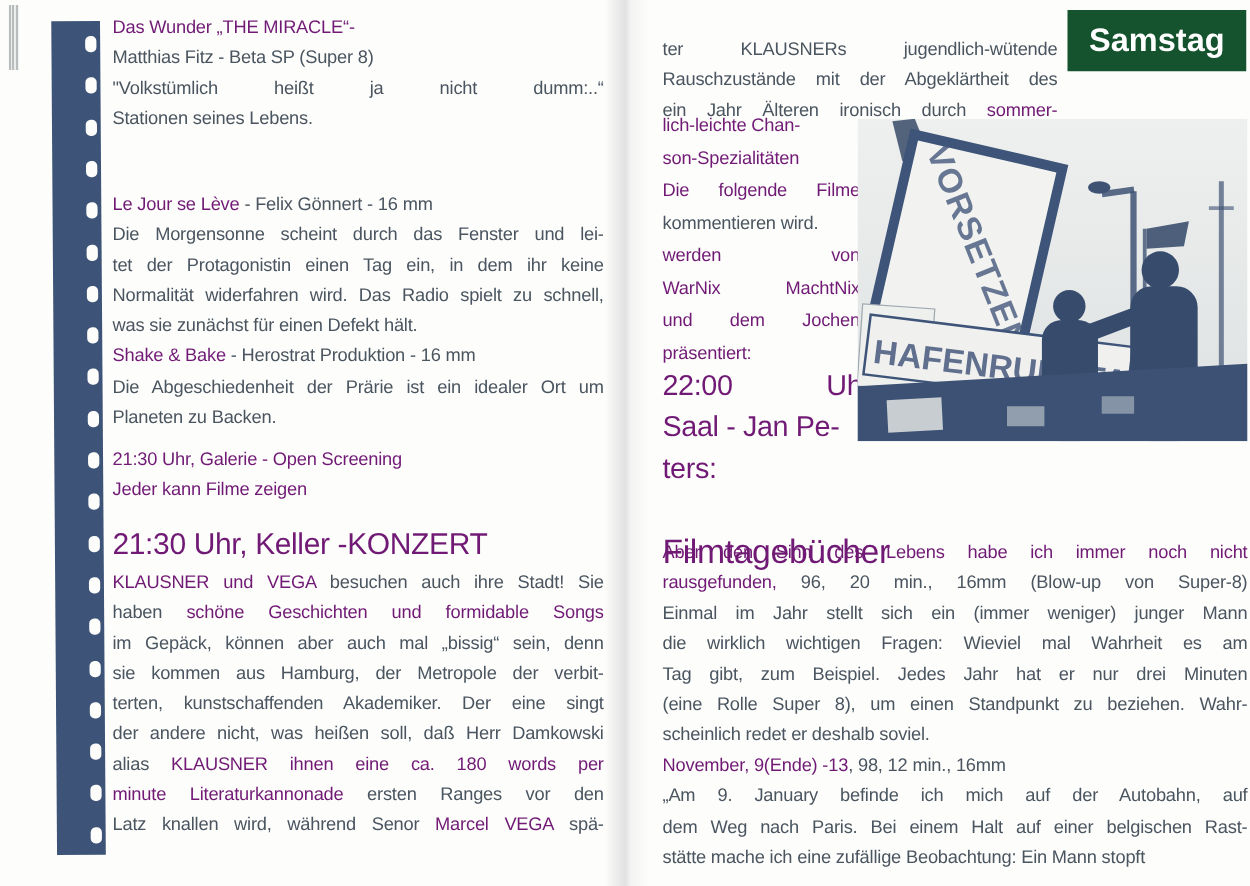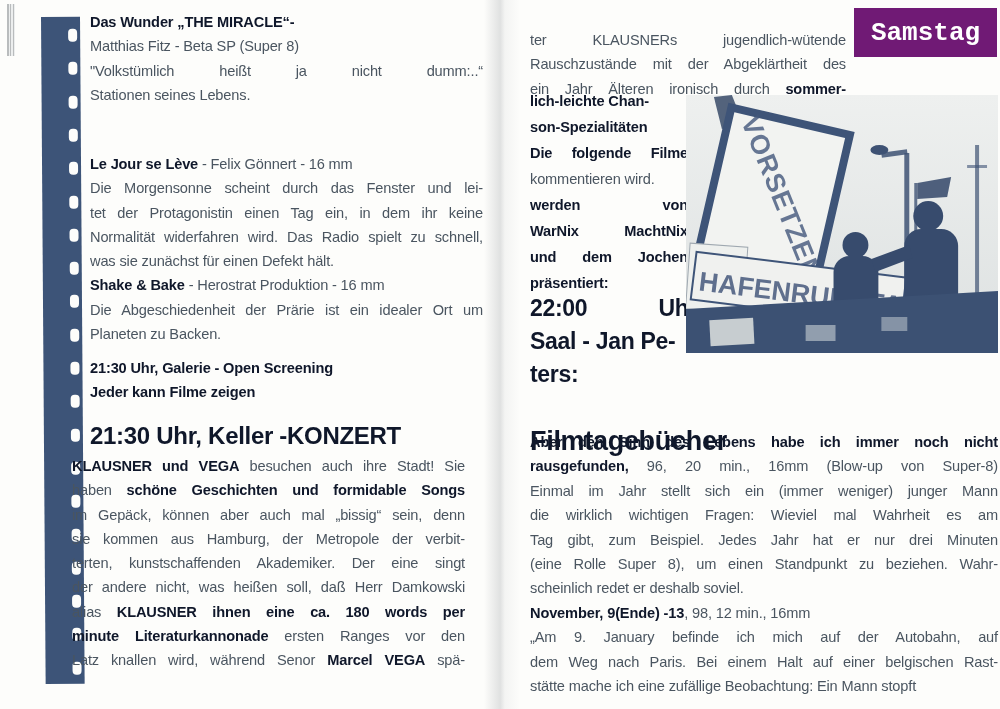--- a/index.html
+++ b/index.html
@@ -6,29 +6,29 @@
   body{
     width:1000px;height:709px;position:relative;overflow:hidden;
     background:#fdfdfb;
     font-family:"Liberation Sans","DejaVu Sans",sans-serif;
     color:#4a5560;
   }
   .abs{position:absolute;}
   .blk{font-size:14.6px;letter-spacing:-0.15px;}
   .ln{line-height:24.3px;white-space:normal;}
   .ln.j{text-align:justify;text-align-last:justify;}
-  .b{font-weight:700;color:#0f172a;}
+  .b{font-weight:400;color:#701a75;}
 
   
   #blk-miracle{left:90px;top:10px;width:393px;}
   #blk-lejour{left:90px;top:152px;width:393px;}
   #blk-open-screening{left:90px;top:356px;width:393px;}
   #blk-konzert-heading{left:90px;top:420px;width:393px;}
   #blk-konzert-heading .ln{font-size:24px;line-height:32px;letter-spacing:-0.3px;}
-  #blk-konzert-text{left:72px;top:454px;width:393px;}
+  #blk-konzert-text{left:90px;top:454px;width:393px;}
 
   
   #blk-r-top{left:530px;top:28px;width:316px;}
   #blk-r-narrow{left:530px;top:88px;width:158px;}
   #blk-r-narrow .ln{line-height:26px;}
   #blk-r-time{left:530px;top:292px;width:172px;}
   #blk-r-time .ln{font-size:23px;line-height:33px;letter-spacing:-0.3px;}
   #blk-r-title{left:530px;top:391px;width:468px;margin-top:32px;}
   #blk-r-title .ln{font-size:27px;line-height:36px;letter-spacing:-0.3px;}
   #blk-r-desc{left:530px;top:430px;width:468px;}
@@ -151,21 +151,21 @@
     <div class="ln j"><span>die wirklich wichtigen Fragen: Wieviel mal Wahrheit es am</span></div>
     <div class="ln j"><span>Tag gibt, zum Beispiel. Jedes Jahr hat er nur drei Minuten</span></div>
     <div class="ln j"><span>(eine Rolle Super 8), um einen Standpunkt zu beziehen. Wahr-</span></div>
     <div class="ln"><span>scheinlich redet er deshalb soviel.</span></div>
     <div class="ln"><span class="b">November, 9(Ende) -13</span><span>, 98, 12 min., 16mm</span></div>
     <div class="ln j"><span>„Am 9. January befinde ich mich auf der Autobahn, auf</span></div>
     <div class="ln j"><span>dem Weg nach Paris. Bei einem Halt auf einer belgischen Rast-</span></div>
     <div class="ln"><span>stätte mache ich eine zufällige Beobachtung: Ein Mann stopft</span></div>
   </div>
 
-<div class="abs" id="day-badge" style="background: #701a75; color: rgb(255, 255, 255); font-family: Liberation Mono, monospace;">Samstag</div>
+<div class="abs" id="day-badge" style="background: #14532d; color: rgb(255, 255, 255);">Samstag</div>
 
 <svg class="abs" id="photo" viewBox="0 0 313 258" preserveAspectRatio="none">
   <defs>
     <linearGradient id="sky" x1="0" y1="0" x2="0" y2="1">
       <stop offset="0" stop-color="#eef0ef"></stop>
       <stop offset="1" stop-color="#dde1e1"></stop>
     </linearGradient>
   </defs>
   <rect x="0" y="0" width="313" height="258" fill="url(#sky)"></rect>
 

